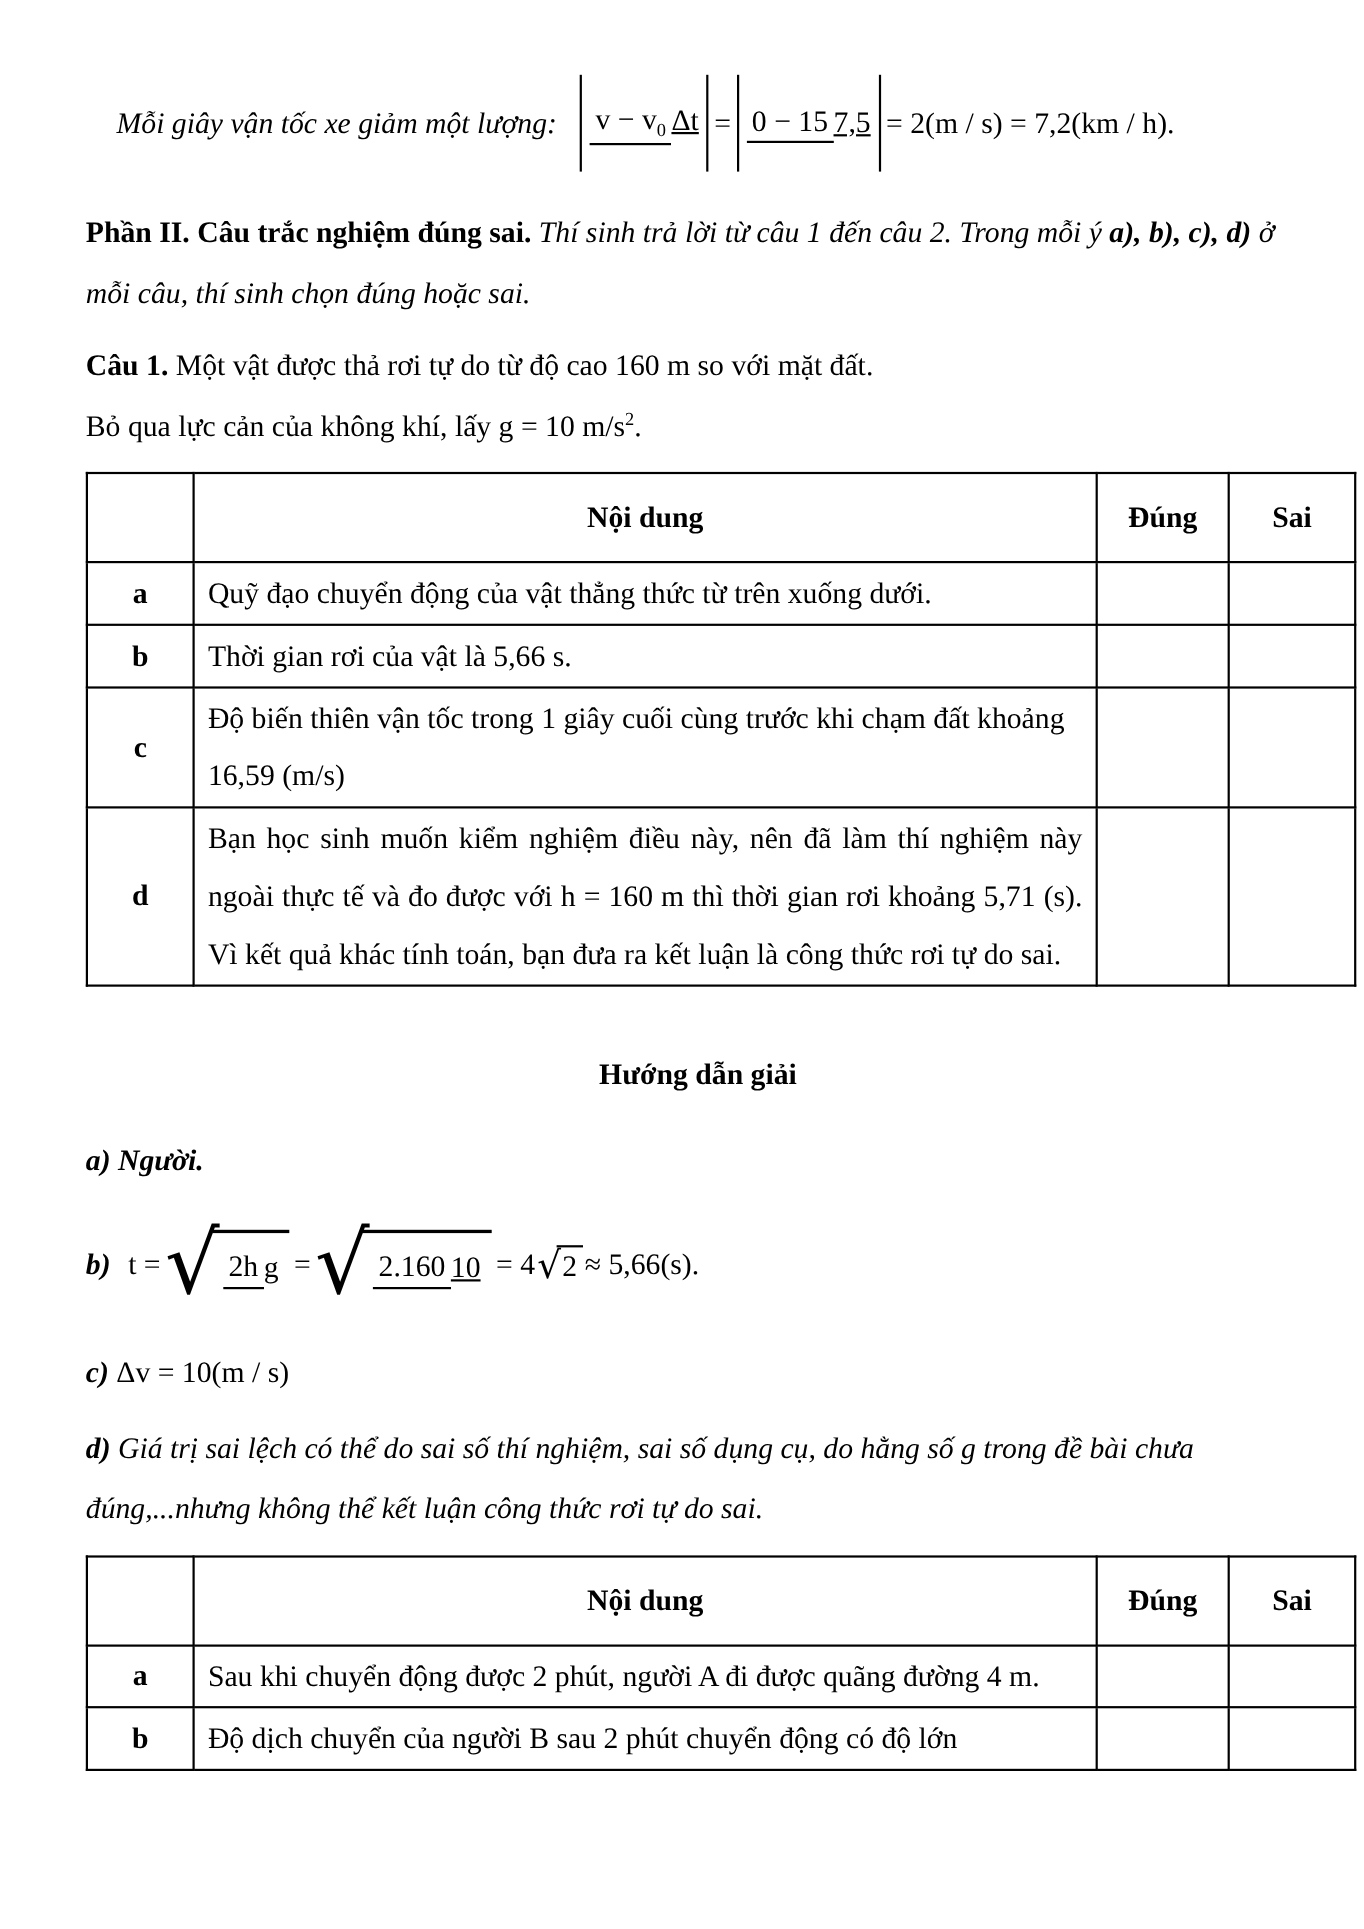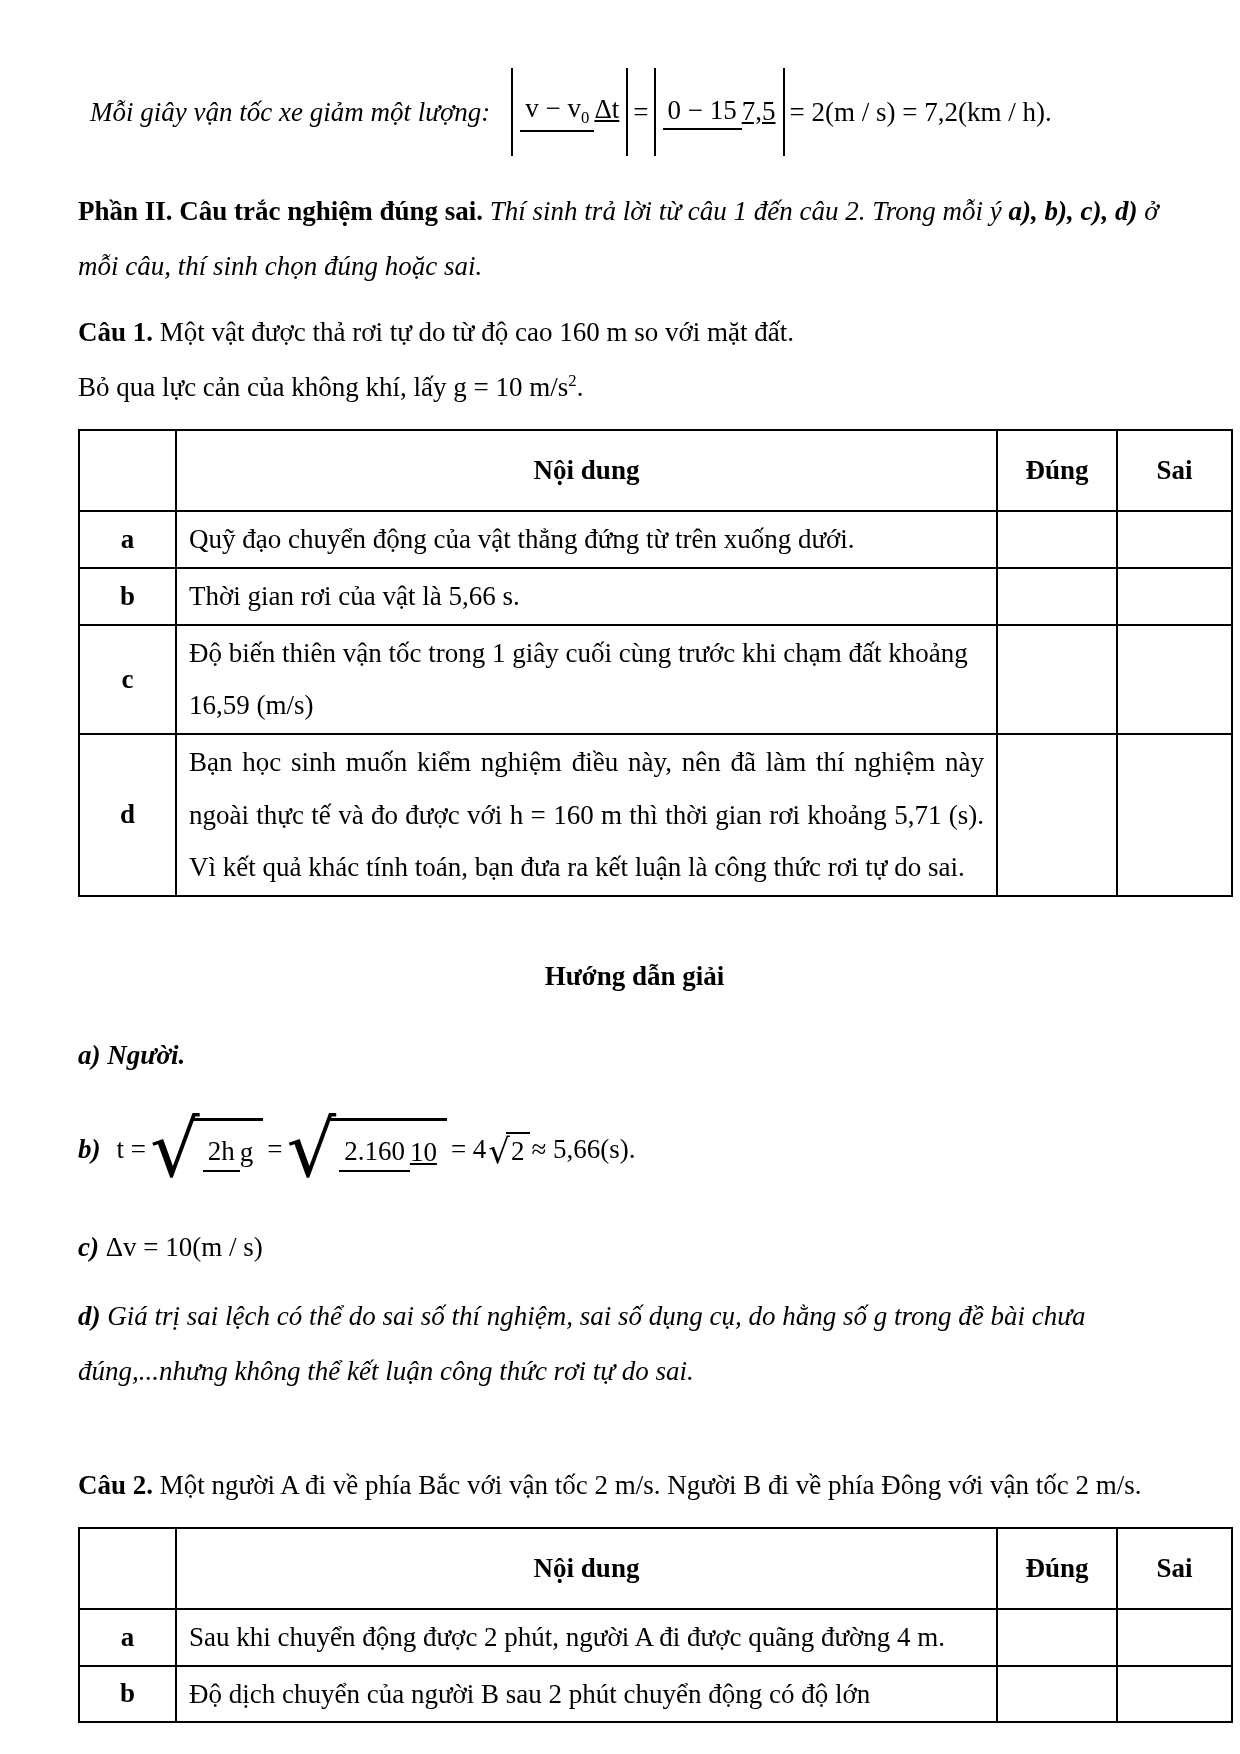--- a/index.html
+++ b/index.html
@@ -12,21 +12,21 @@
     font-size:27px; color:#000;
     overflow:hidden;
   }
   p { margin:0; line-height:2.05; }
   .b  { font-weight:bold; }
   .i  { font-style:italic; }
   .bi { font-weight:bold; font-style:italic; }
 
   
   .math-row { display:flex; align-items:center; }
-  .intro-formula { margin-left:12px; min-height:92px; }
+  .intro-formula { margin-left:28px; min-height:92px; }
   .frac { display:inline-flex; flex-direction:row; align-items:flex-start; line-height:1.25; margin:0 2px; }
   .frac .num { border-bottom:2px solid #000; padding:0 5px 1px; }
   .frac .den { padding-top:1px;text-decoration:underline; }
   sub.idx { font-size:0.62em; }
   sup.sup { font-size:0.62em; }
   .vbar { width:2px; align-self:stretch; background:#000; margin:2px 5px; }
   .mgap { margin:0 8px; }
 
   .sqrt { display:inline-flex; align-items:stretch; margin:0 4px; }
   .sqrt-sym { align-self:flex-end; font-size:78px; line-height:0.82; margin-right:-7px; font-family:"DejaVu Serif",serif; }
@@ -95,21 +95,21 @@
   <table class="tf">
     <tbody>
         <tr>
       <th class="h-blank"></th>
       <th class="h-content">Nội dung</th>
       <th class="h-dung">Đúng</th>
       <th class="h-sai">Sai</th>
     </tr>
     <tr>
       <td class="letter">a</td>
-      <td class="content">Quỹ đạo chuyển động của vật thẳng đứng từ trên xuống dưới.</td>
+      <td class="content">Quỹ đạo chuyển động của vật thẳng thức từ trên xuống dưới.</td>
       <td></td>
       <td></td>
     </tr>
     <tr>
       <td class="letter">b</td>
       <td class="content">Thời gian rơi của vật là 5,66 s.</td>
       <td></td>
       <td></td>
     </tr>
     <tr>
@@ -168,24 +168,20 @@
   <p class="sol-line">
     <span class="bi">c)</span>
     <span>Δv = 10(m / s)</span>
   </p>
 
   <p class="sol-line">
     <span class="bi">d)</span>
     <span class="i">Giá trị sai lệch có thể do sai số thí nghiệm, sai số dụng cụ, do hằng số g trong đề bài chưa đúng,...nhưng không thể kết luận công thức rơi tự do sai.</span>
   </p>
 
-  <p class="q2">
-    <span class="b">Câu 2.</span>
-    <span>Một người A đi về phía Bắc với vận tốc 2 m/s. Người B đi về phía Đông với vận tốc 2 m/s.</span>
-  </p>
 
   <table class="tf">
     <tbody>
         <tr>
       <th class="h-blank"></th>
       <th class="h-content">Nội dung</th>
       <th class="h-dung">Đúng</th>
       <th class="h-sai">Sai</th>
     </tr>
     <tr>

